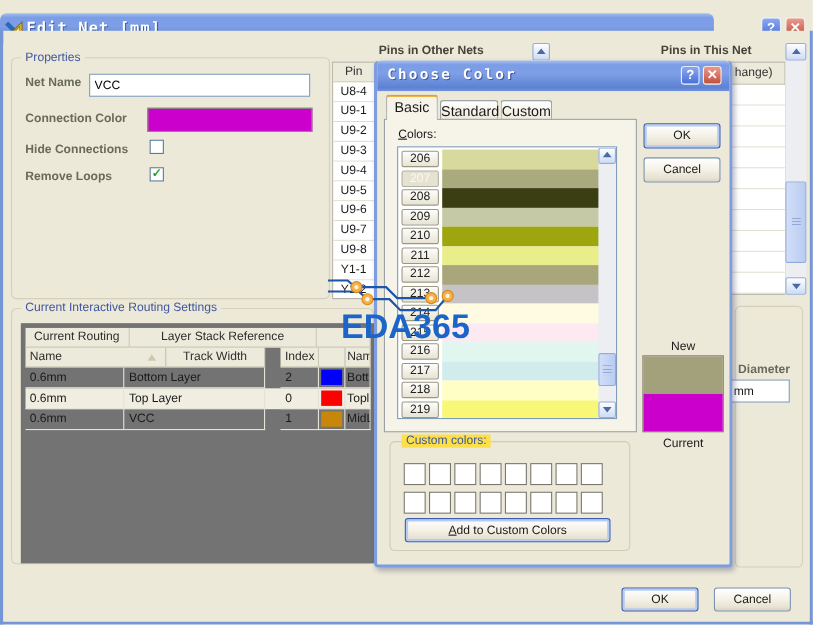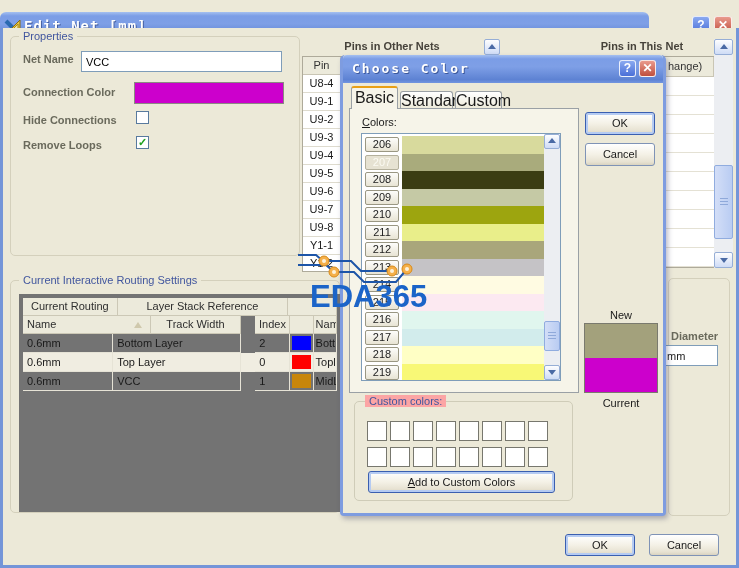--- a/index.html
+++ b/index.html
@@ -64,21 +64,21 @@
   
   .dlg{left:340px;top:55px;width:326px;height:461px;z-index:30;box-sizing:border-box;
     border:3px solid #7e9ce0;border-top:none;border-radius:5px 5px 4px 4px;
     box-shadow:2px 3px 5px rgba(60,60,100,.35);background:#ece9d8;}
   .dlg-title{left:0;top:0;width:320px;height:28px;border-radius:4px 4px 0 0;
     background:linear-gradient(180deg,#a5c0f0 0%,#7b9de6 14%,#7e9fe6 42%,#5d82d3 88%,#7295e0 100%);}
   .dlg-title-text{left:9px;top:6px;color:#fff;font-family:"DejaVu Sans Mono",monospace;
     font-weight:bold;font-size:13px;letter-spacing:2px;text-shadow:1px 1px 0 rgba(20,40,100,.55);}
   .dlg-body{left:0;top:28px;width:320px;height:430px;background:#ece9d8;}
   .tab{background:linear-gradient(180deg,#ffffff,#ece9d8);border:1px solid #9aa0a5;border-bottom:none;
-    border-radius:3px 3px 0 0;text-align:center;font-size:16px;box-sizing:border-box;color:#1a1a1a;}
+    border-radius:3px 3px 0 0;text-align:center;font-size:13px;box-sizing:border-box;color:#1a1a1a;}
   .tab.active{background:#f6f4e9;border-top:2px solid #e8a016;z-index:3;}
   .tabpage{background:#f6f4e9;border:1px solid #9aa0a5;box-sizing:border-box;z-index:2;text-decoration:underline;}
   .mnq{text-decoration:underline;}
   .pallist{background:#fff;border:1px solid #7f9db9;box-sizing:border-box;overflow:hidden;}
   .pal-row{display:flex;height:17.5px;padding-right:10px;}
   .pal-num{width:34px;height:15px;margin:1px 3px 0 3px;background:linear-gradient(180deg,#fdfdfb,#e8e4d4);
     border:1px solid #9a9783;border-radius:2px;text-align:center;line-height:13px;font-size:11px;
     color:#222;box-sizing:border-box;}
   .pal-num.pressed{background:#e6e2d2;color:#fbfaf2;border-color:#b4b09c;}
   .pal-swatch{flex:1;height:17.5px;}
@@ -109,21 +109,21 @@
       <span>✕</span>
     </div>
   </div>
 
   <div class="abs edge" style="left:0;top:28px;width:3px;height:540px"></div>
   <div class="abs edge" style="left:736px;top:28px;width:3px;height:540px"></div>
   <div class="abs edge" style="left:0;top:565px;width:739px;height:3px"></div>
 
   <div class="abs client">
 
-    <div class="abs group" style="left:7px;top:8px;width:290px;height:220px">
+    <div class="abs group" style="left:7px;top:24px;width:290px;height:220px">
       <span class="gcap" style="left:8px">Properties</span>
       <div class="abs blabel" style="left:12px;top:16px">Net Name</div>
       <input class="abs input" style="left: 70px; top: 14px; width: 201px; height: 21px;" value="VCC">
       <div class="abs blabel" style="left:12px;top:49px">Connection Color</div>
       <div class="abs" id="conn-swatch" style="left: 123px; top: 45px; width: 148px; height: 20px; border: 1px solid rgb(138, 138, 130); background: rgb(204, 0, 204);"></div>
       <div class="abs blabel" style="left:12px;top:77px">Hide Connections</div>
       <div class="abs checkbox" style="left:125px;top:74px">
         <span class="mark"></span>
       </div>
       <div class="abs blabel" style="left:12px;top:102px">Remove Loops</div>
@@ -339,21 +339,21 @@
       <div class="abs xp-btn" style="left:242px;top:60px;width:70px;height:23px;line-height:21px">Cancel</div>
 
       <div class="abs nc-label" style="left:240px;top:226px;width:76px">New</div>
       <div class="abs" style="left:241px;top:240px;width:74px;height:70px;border:1px solid #7a7a6e;box-sizing:border-box">
         <div id="new-swatch" style="width: 100%; height: 50%; background: rgb(163, 161, 124);"></div>
         <div id="cur-swatch" style="width: 100%; height: 50%; background: rgb(204, 0, 204);"></div>
       </div>
       <div class="abs nc-label" style="left:240px;top:314px;width:76px">Current</div>
 
       <div class="abs group" style="left:11px;top:318px;width:219px;height:100px;border-color:#cfccb8">
-        <span class="gcap" style="left:10px;background:#fca5a5">Custom colors:</span>
+        <span class="gcap" style="left:10px;background:#fde047">Custom colors:</span>
         <div class="abs" id="cust-row-1" style="left:12px;top:19px;height:20px;white-space:nowrap"><div class="cust-sw"></div><div class="cust-sw"></div><div class="cust-sw"></div><div class="cust-sw"></div><div class="cust-sw"></div><div class="cust-sw"></div><div class="cust-sw"></div><div class="cust-sw"></div></div>
         <div class="abs" id="cust-row-2" style="left:12px;top:45px;height:20px;white-space:nowrap"><div class="cust-sw"></div><div class="cust-sw"></div><div class="cust-sw"></div><div class="cust-sw"></div><div class="cust-sw"></div><div class="cust-sw"></div><div class="cust-sw"></div><div class="cust-sw"></div></div>
         <div class="abs xp-btn focusring" style="left:13px;top:69px;width:187px;height:22px;line-height:20px"><span class="mnq">A</span><span>dd to Custom Colors</span></div>
       </div>
     </div>
   </div>
 
   <svg class="abs wm-svg" style="left:298px;top:245px" width="150" height="75">
     <polyline points="0,10 18,10 25,16 53,16 63,26 93,26" fill="none" stroke="#1d55a8" stroke-width="2"></polyline>
     <polyline points="0,20 28,20 36,27 56,27 66,37 98,37 109,24" fill="none" stroke="#1d55a8" stroke-width="2"></polyline>

